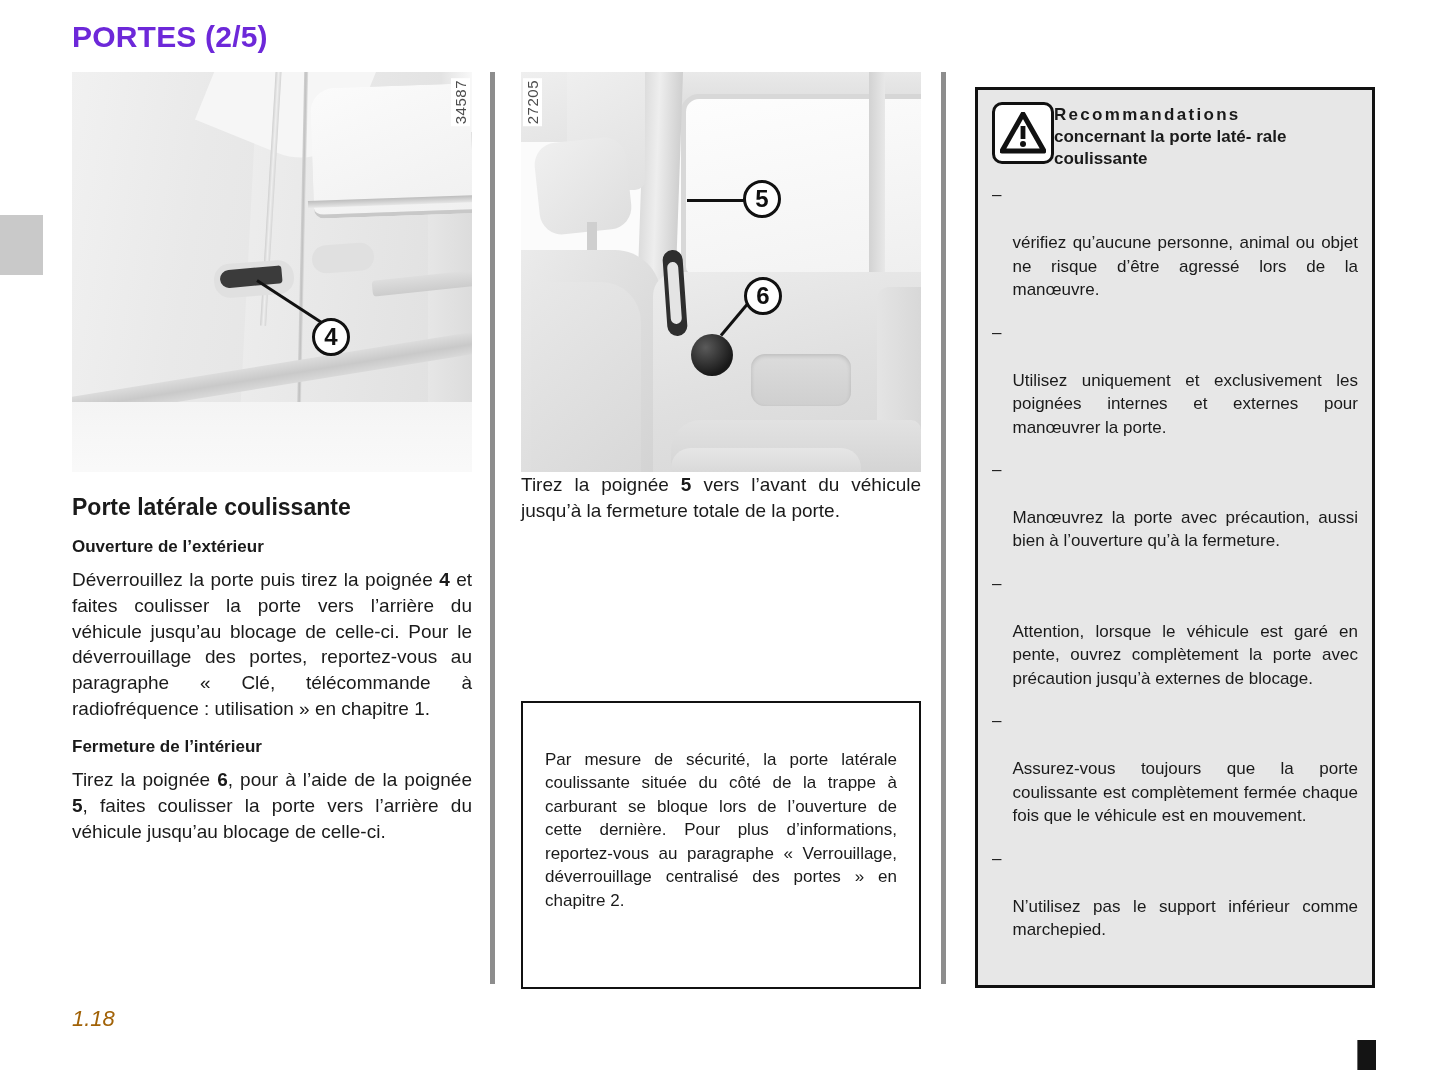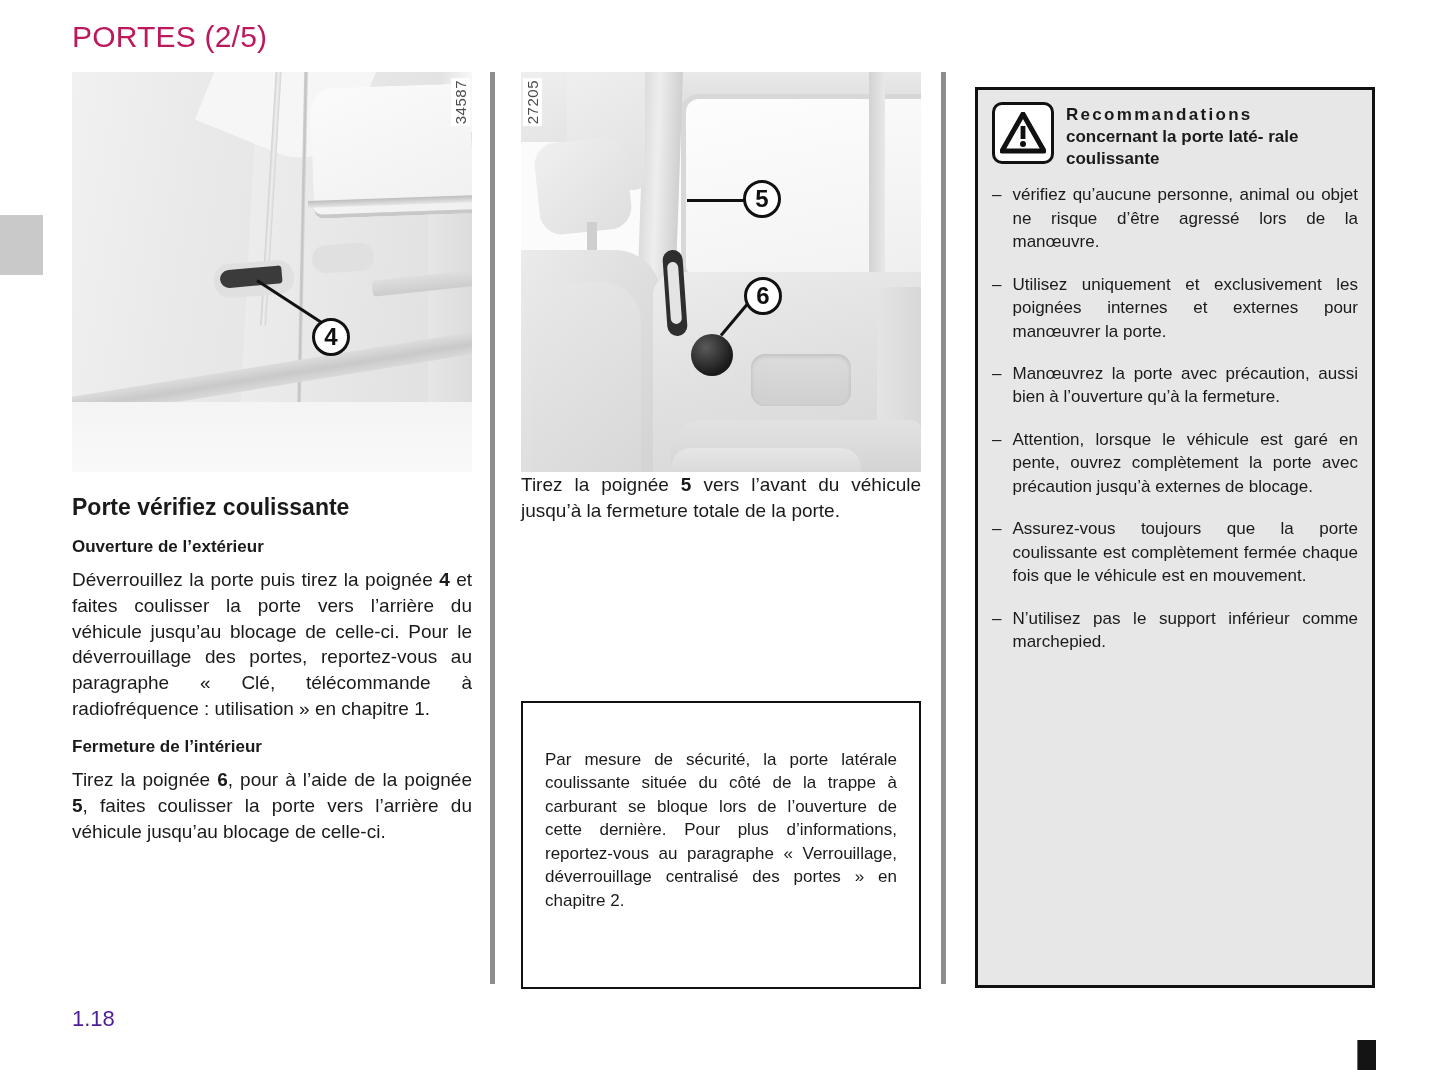--- a/index.html
+++ b/index.html
@@ -22,22 +22,22 @@
   .corner-marker {
     position: absolute; left: 1357px; top: 1040px;
     width: 19px; height: 34px;
     background: #141414;
     border-left: 1px solid #6a6a6a;
   }
 
   
   .page-title {
     position: absolute; left: 72px; top: 20px;
-    font-size: 30px; font-weight: normal; letter-spacing: .2px;
-    color: #be185d;
+    font-size: 30px; font-weight: bold; letter-spacing: .2px;
+    color: #6d28d9;
   }
 
   
   .col-rule {
     position: absolute; top: 72px; width: 5px; height: 912px;
     background: #8d8d8d;
   }
   .col-rule.r1 { left: 490px; }
   .col-rule.r2 { left: 941px; }
 
@@ -267,21 +267,21 @@
     font-size: 17px; line-height: 1.38; text-align: justify;
   }
 
   
   .warn-box {
     position: absolute; left: 975px; top: 87px;
     width: 400px; height: 901px;
     border: 3px solid #111; background: #e7e7e7;
     padding: 12px 14px 10px 14px;
   }
-  .warn-head { display: flex; align-items: flex-start; gap: 12px; }
+  .warn-head { display: flex; align-items: flex-start; }
   .warn-icon {
     flex: 0 0 auto; width: 62px; height: 62px;
     border: 3px solid #111; border-radius: 10px;
     background: #ffffff;
     display: flex; align-items: center; justify-content: center;
   }
   .warn-title {
     font-size: 17px; font-weight: bold; line-height: 1.28;
     padding-top: 2px; flex: 1;
   }
@@ -290,26 +290,26 @@
     font-size: 17px; line-height: 1.38; text-align: justify;
     margin-top: 16px; text-indent: 38px;
   }
   .warn-list { list-style: none; margin-top: 14px; }
   .warn-list li {
     display: flex; gap: 11px;
     font-size: 17px; line-height: 1.38;
     margin-bottom: 19px;
   }
   .warn-list li .dash { flex: 0 0 auto; }
-  .warn-list li .txt { flex: 1; text-align: justify; }
+  .warn-list li .txt { flex: 1; text-align: justify; margin-top: 48px; }
 
   
   .folio {
     position: absolute; left: 72px; top: 1006px;
-    font-size: 22px; color: #4c1d95;
+    font-size: 22px; color: #a16207; font-style: italic;
   }
 </style>
 </head>
 <body>
 
 <div class="page">
 
   <div class="edge-tab"></div>
   <div class="corner-marker"></div>
 
@@ -334,21 +334,21 @@
       <div class="handle-recess2"></div>
       <div class="handle"></div>
       <div class="side-molding"></div>
       <div class="molding-right"></div>
       <div class="lower-shade"></div>
       <div class="leader" style="left:185px; top:207px; width:88px; transform: rotate(33deg);"></div>
       <div class="callout" style="left:240px; top:246px;">4</div>
       <div class="fig-code right-side">34587</div>
     </div>
 
-    <div class="h2">Porte vérifiez coulissante</div>
+    <div class="h2">Porte latérale coulissante</div>
 
     <div class="h3">Ouverture de l’extérieur</div>
     <p class="body">
       <span>Déverrouillez la porte puis tirez la poignée </span><b>4</b><span> et faites coulisser la porte vers l’arrière du véhicule jusqu’au blocage de celle-ci. Pour le déverrouillage des portes, reportez-vous au paragraphe « Clé, télécommande à radiofréquence : utilisation » en chapitre 1.</span>
     </p>
 
     <div class="h3">Fermeture de l’intérieur</div>
     <p class="body">
       <span>Tirez la poignée </span><b>6</b><span>, pour à l’aide de la poignée </span><b>5</b><span>, faites coulisser la porte vers l’arrière du véhicule jusqu’au blocage de celle-ci.</span>
     </p>

